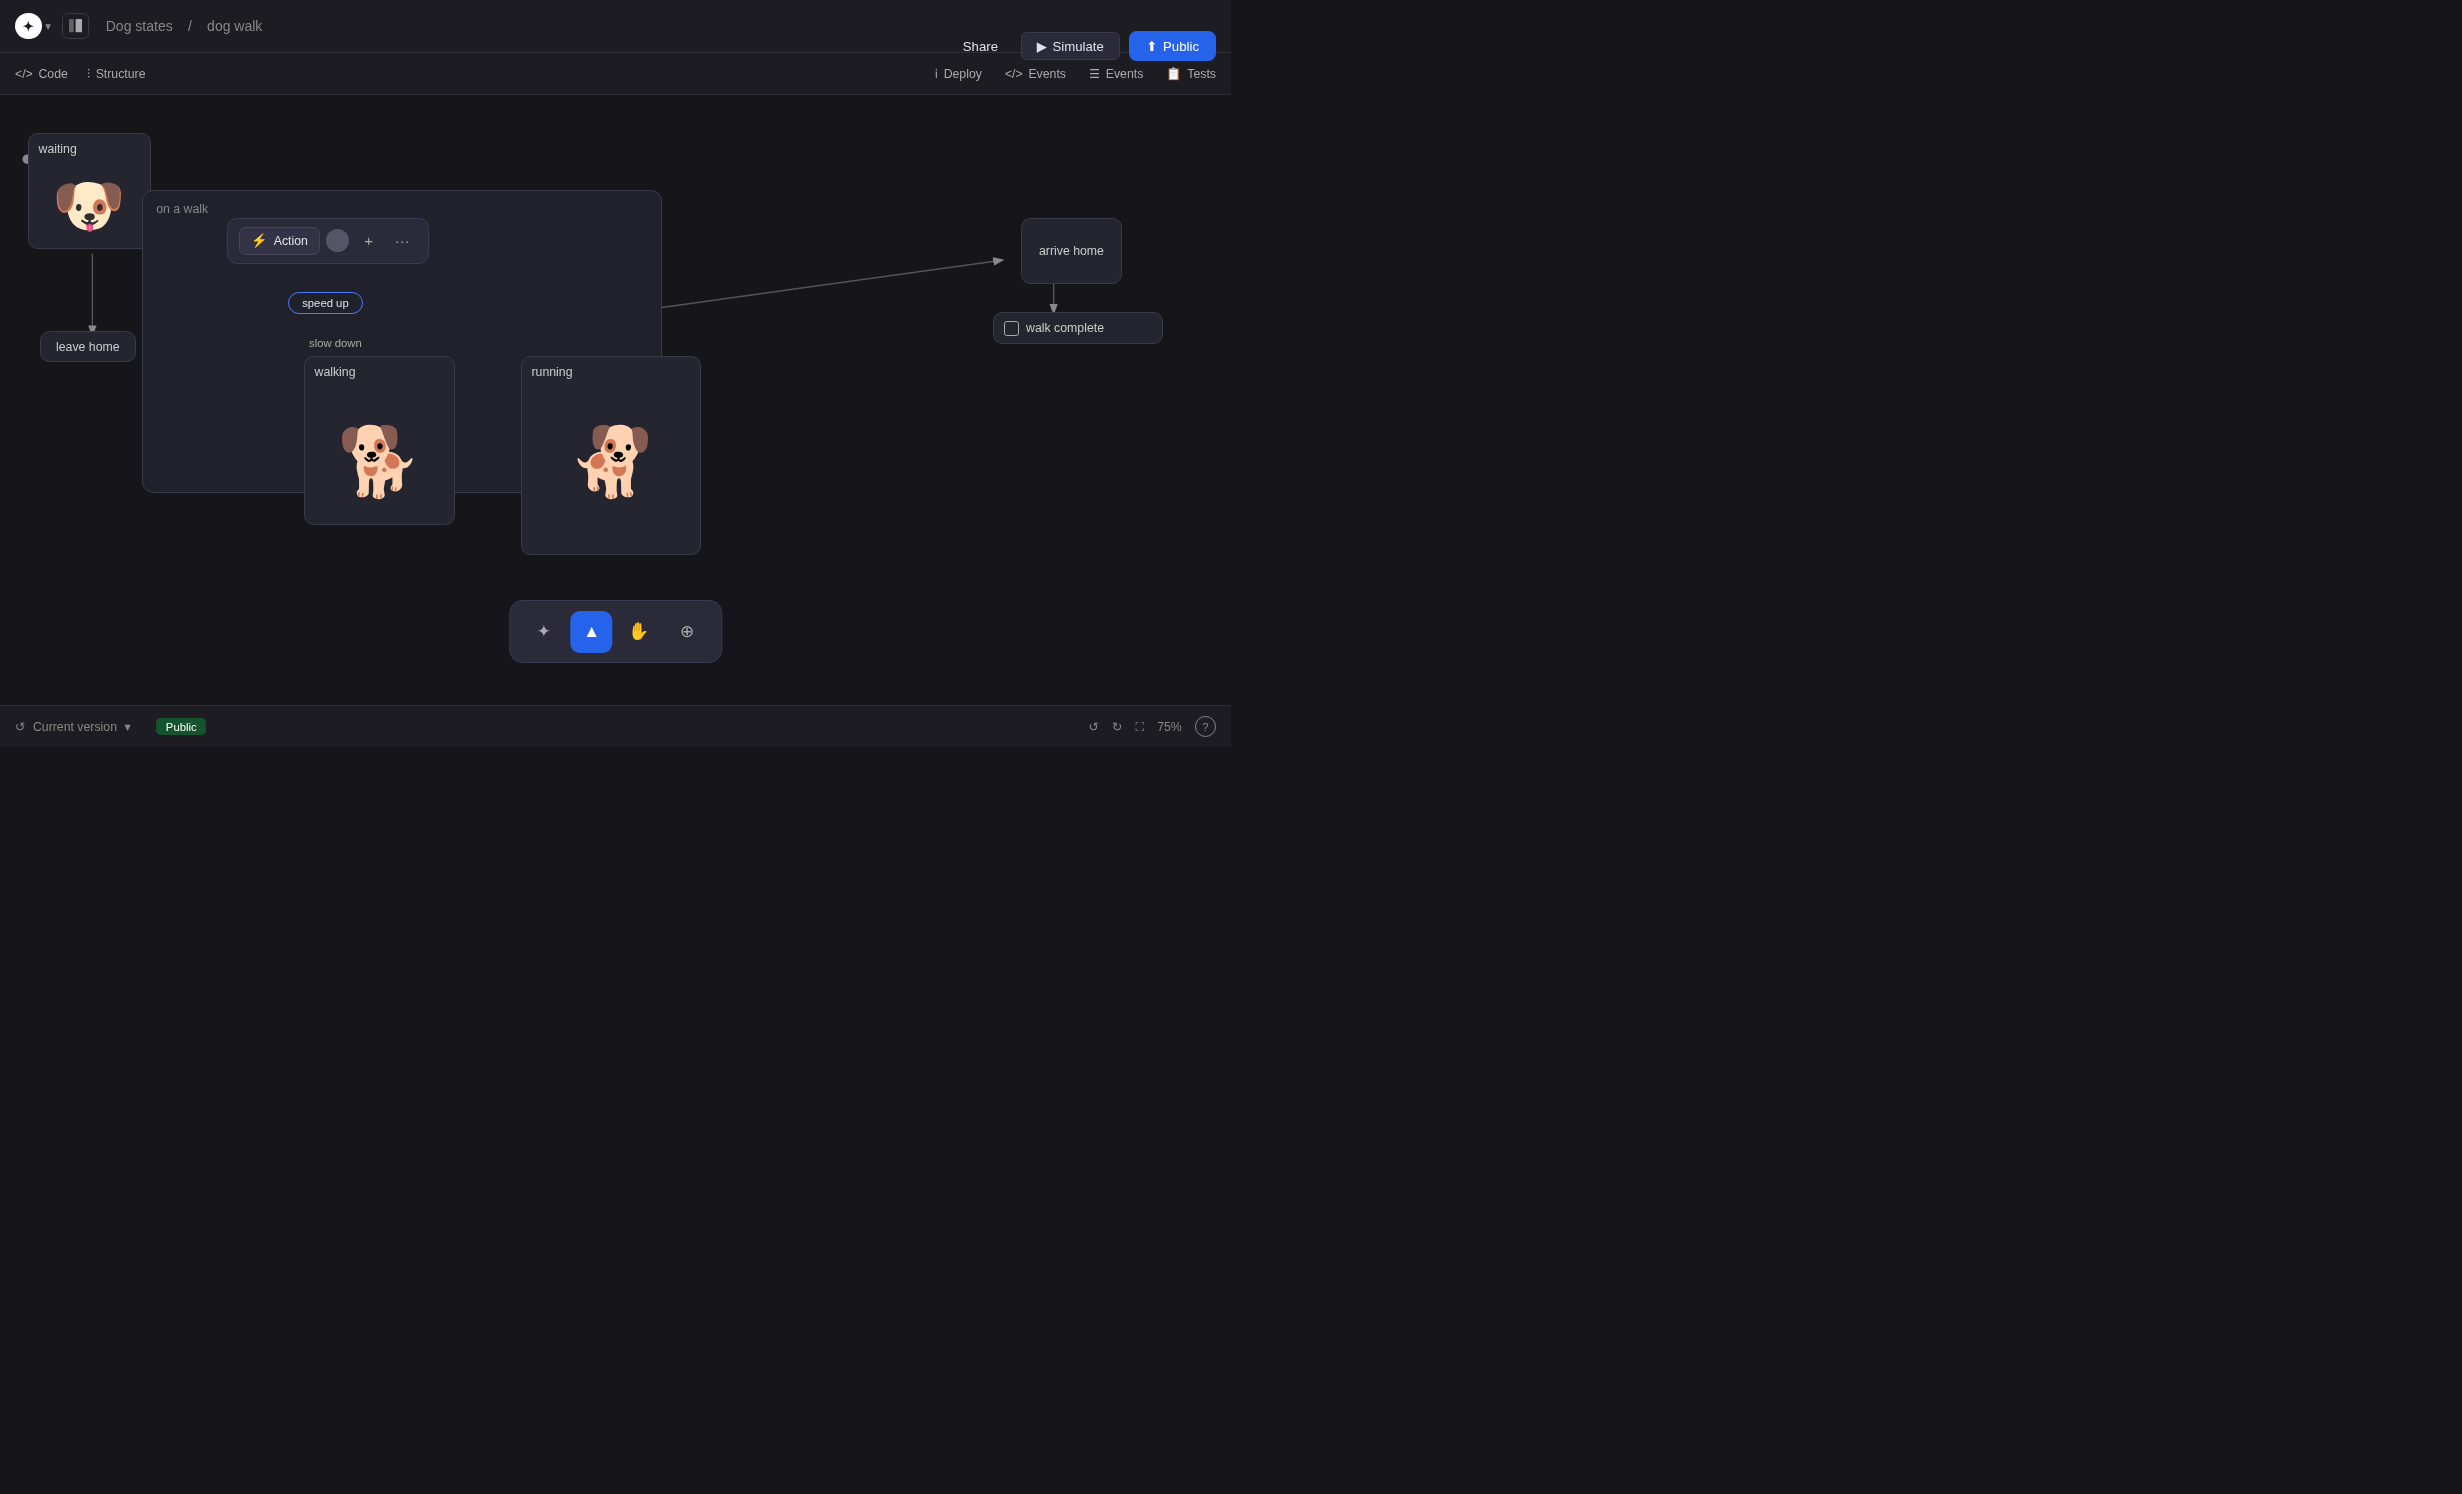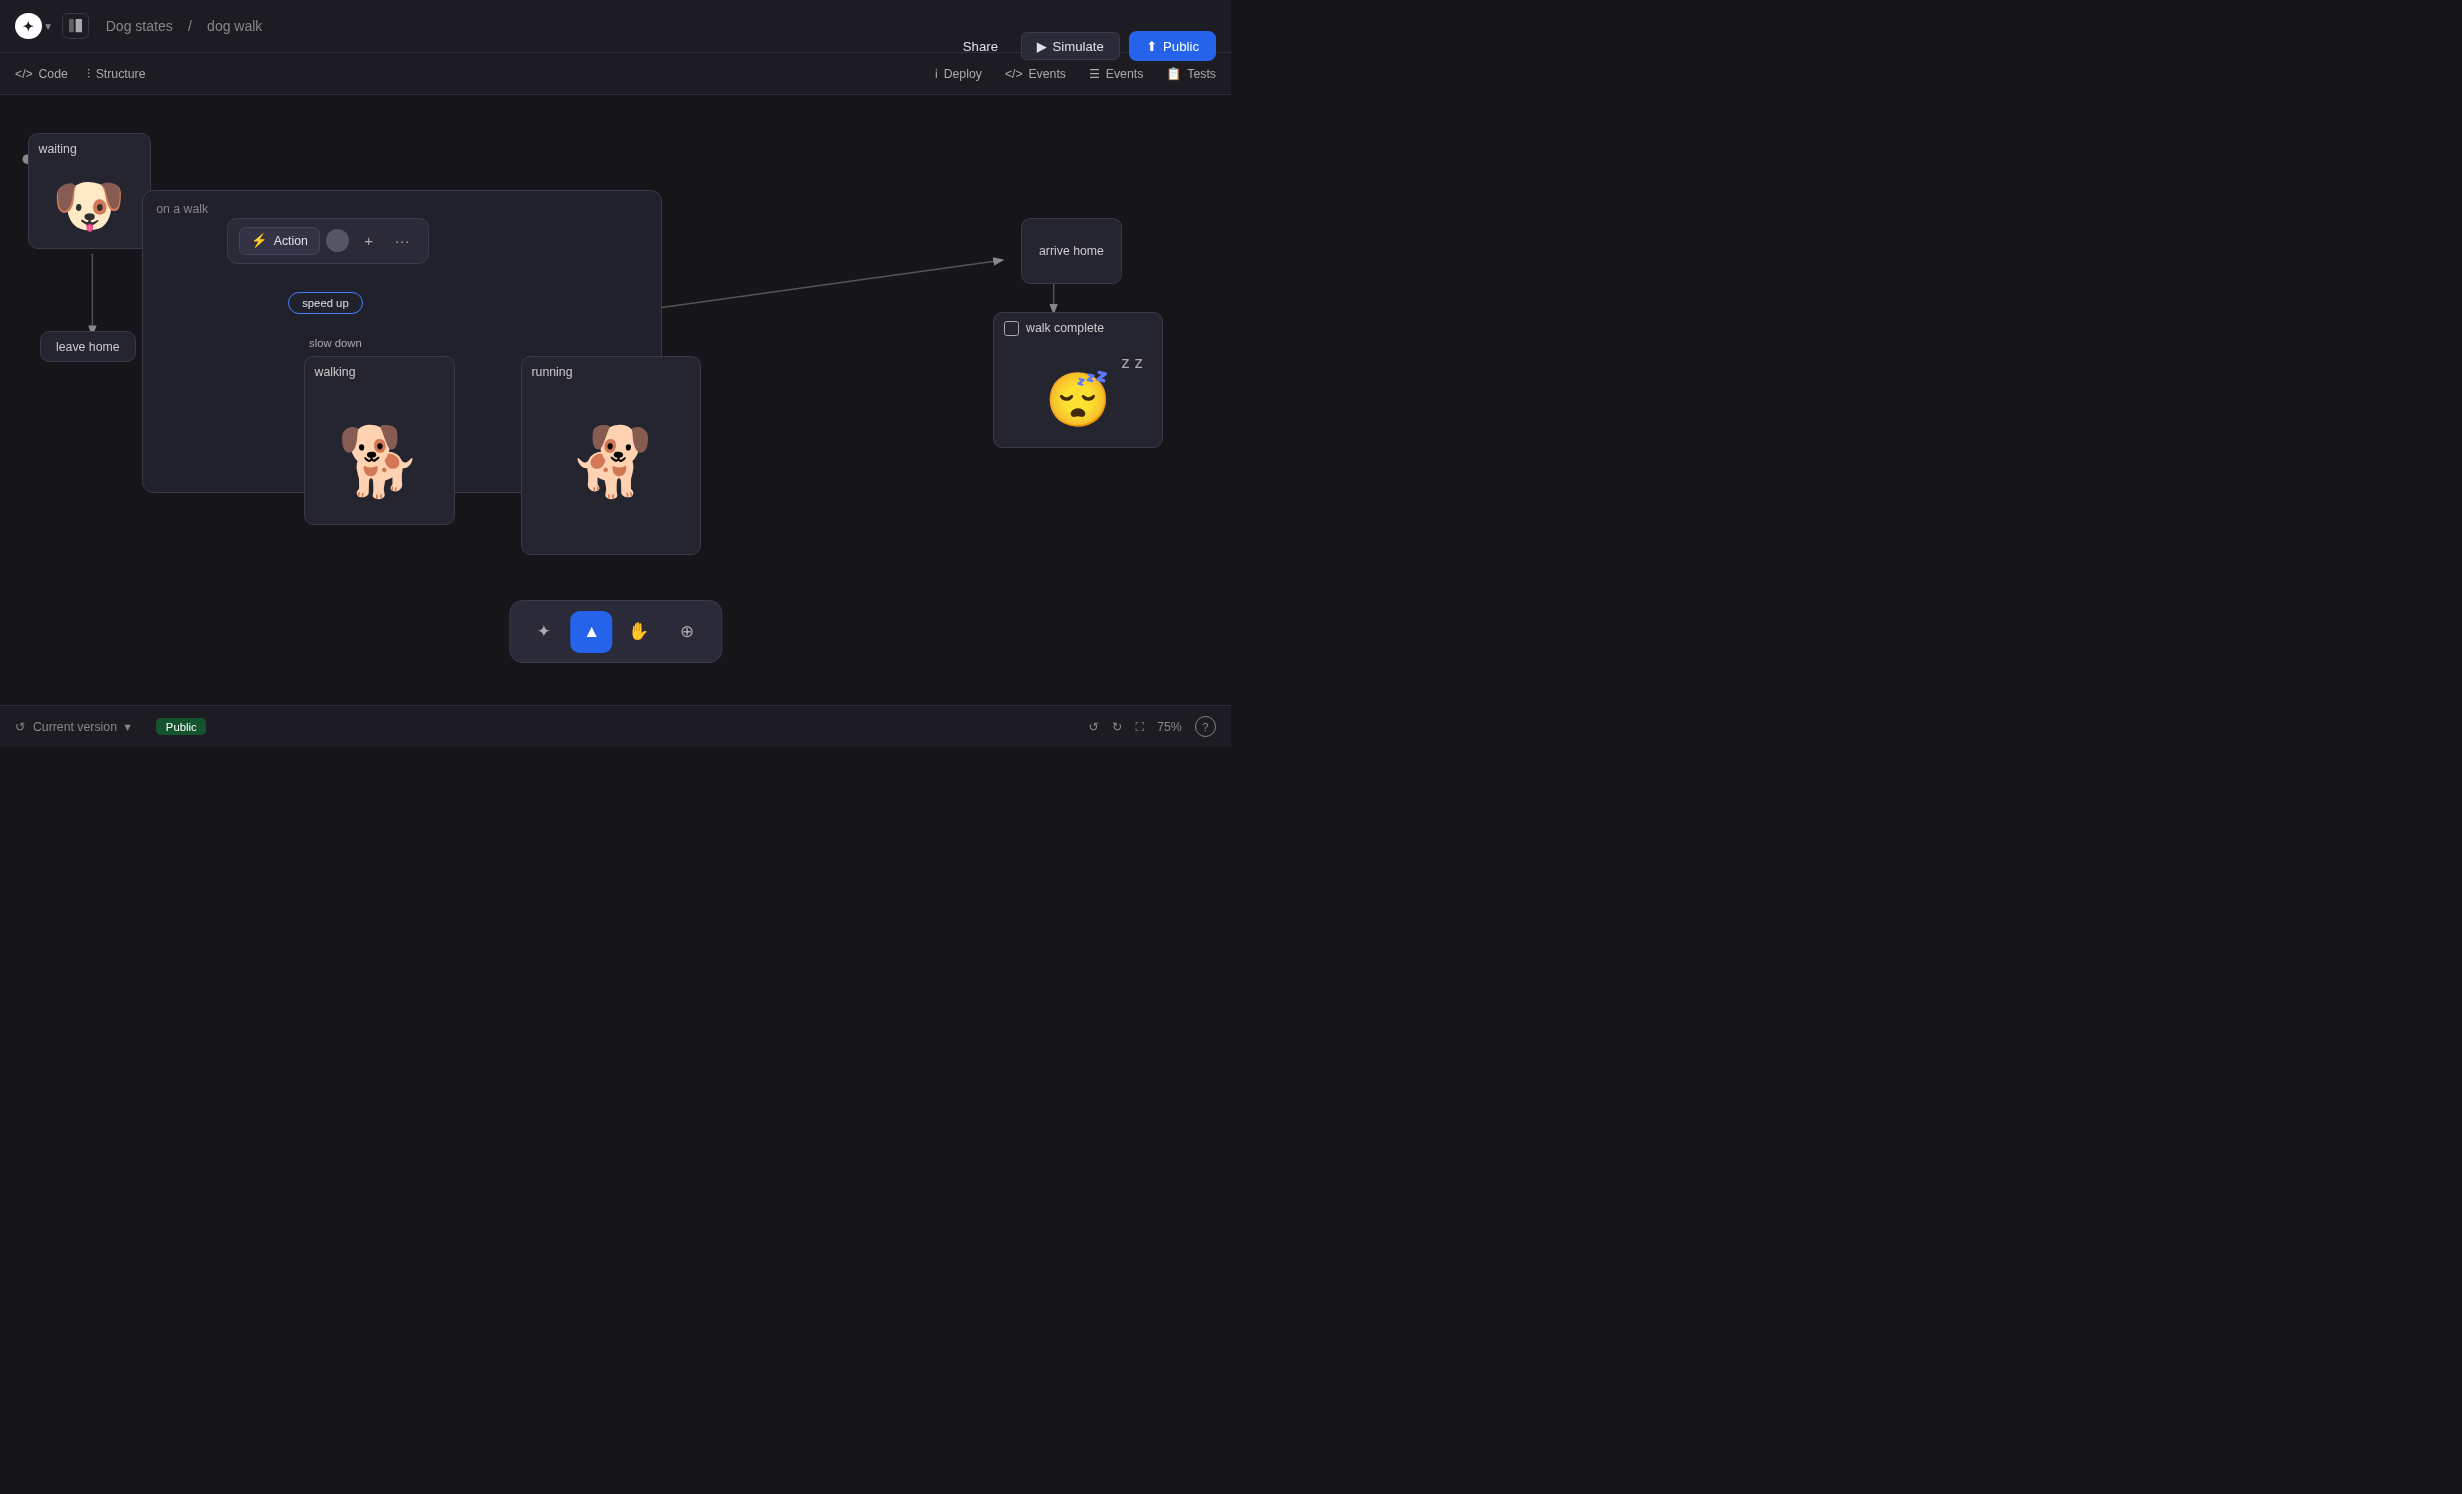--- a/index.html
+++ b/index.html
@@ -564,24 +564,20 @@
 
   <div class="state-arrive-home">
     <span>arrive home</span>
   </div>
 
   <div class="state-walk-complete">
     <div class="walk-complete-header">
       <div class="icon-sq"></div>
       <span>walk complete</span>
     </div>
-    <div class="walk-complete-img" style="position:relative; height:104px; overflow:hidden;">
-      <span class="zzz">z z</span>
-      <span style="font-size:53px; margin-top:9.5px;">😴</span>
-    </div>
   </div>
 
   <div class="bottom-toolbar">
     <div class="tool-btn">
       <span>✦</span>
     </div>
     <div class="tool-btn active">
       <span>▲</span>
     </div>
     <div class="tool-btn">

